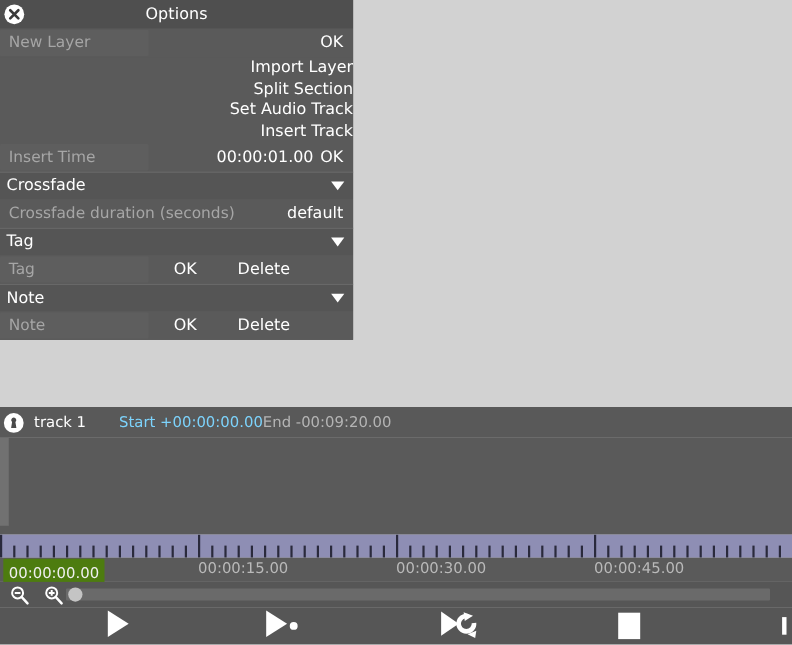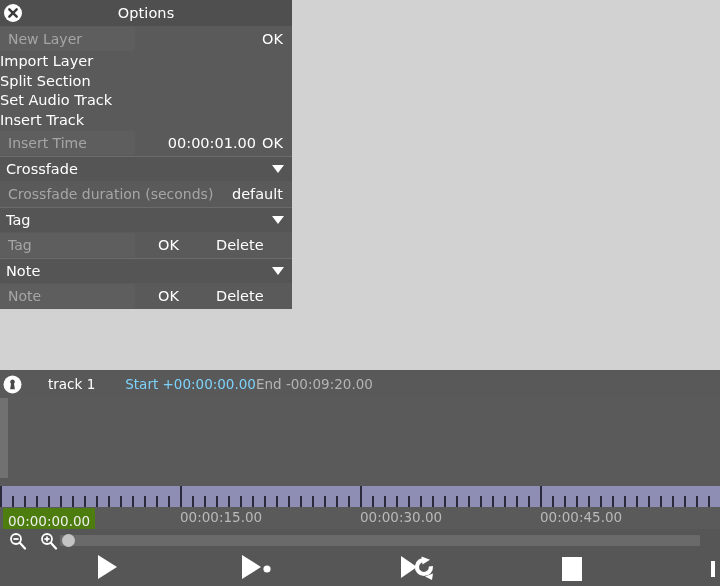--- a/index.html
+++ b/index.html
@@ -21,21 +21,21 @@
     position: absolute;
     left: 0; top: 0;
     width: 720px; height: 370px;
     background: #d2d2d2;
   }
 
   
   #options-panel {
     position: absolute;
     left: 0; top: 0;
-    width: 292px;
+    width: 321px;
     background: #5a5a5a;
     color: #ffffff;
     z-index: 5;
   }
   .titlebar {
     height: 26px;
     background: #4f4f4f;
     position: relative;
     display: flex;
     align-items: center;
@@ -108,21 +108,21 @@
   }
 
   
   .menu-list {
     background: #5a5a5a;
     padding: 0;
   }
   .menu-item {
     height: 19.5px;
     line-height: 19.5px;
-    text-align: left;
+    text-align: right;
     color: #ffffff;
     font-size: 14.5px;
   }
 
   
   .section-header {
     height: 25px;
     background: #555555;
     display: flex;
     align-items: center;
@@ -153,21 +153,21 @@
     width: 720px; height: 28px;
     background: #595959;
     display: flex;
     align-items: center;
     font-size: 13.5px;
     box-sizing: border-box;
   }
   .eye-icon { margin-left: 3px; width: 19px; height: 19px; display:block; }
   #track-header .track-name {
     color: #ffffff;
-    margin-left: 26px;
+    margin-left: 9px;
     font-size: 13.5px;
   }
   #track-header .track-start {
     color: #7dd3fc;
     margin-left: 30px;
     font-size: 13.5px;
   }
   #track-header .track-end {
     color: #b4b4b4;
     font-size: 13.5px;

